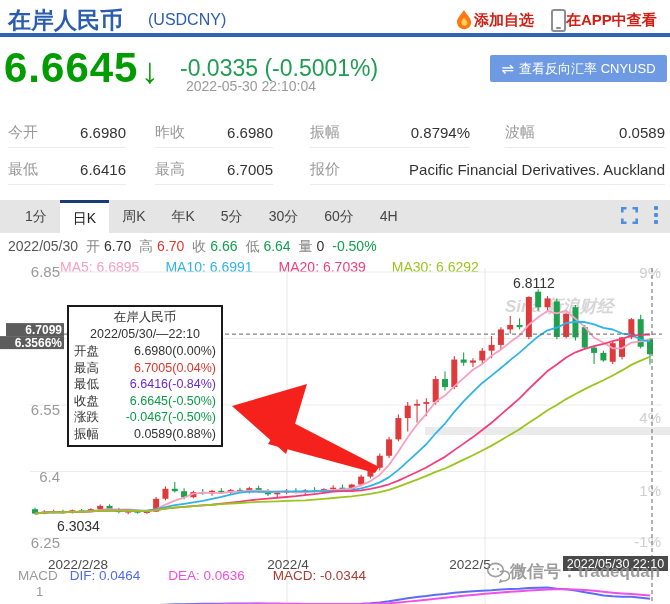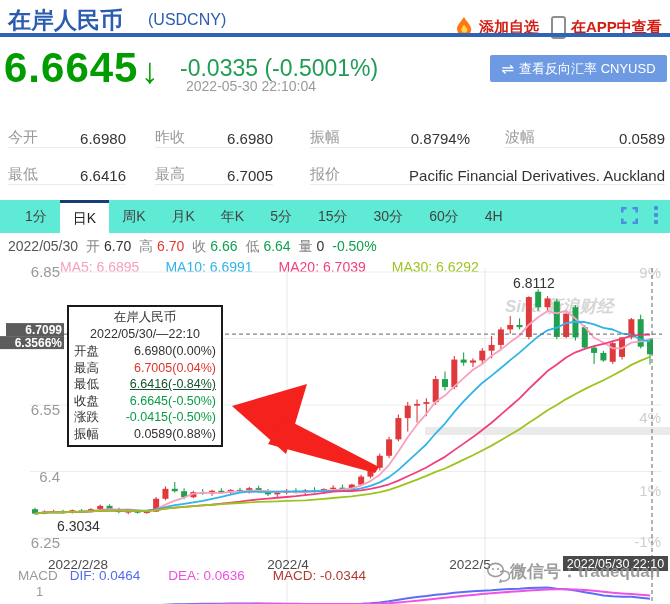--- a/index.html
+++ b/index.html
@@ -4,39 +4,39 @@
 <style>
   * { margin:0; padding:0; box-sizing:border-box; }
   html,body { background:#fff; }
   body { font-family:"Liberation Sans","DejaVu Sans",sans-serif; }
   #app { position:relative; width:670px; height:604px; background:#fff; overflow:hidden; }
   .abs { position:absolute; }
 
   
   .title { left:8px; top:5px; font-size:23px; font-weight:bold; color:#2a5db0; }
   .symbol { left:148px; top:11px; font-size:16px; color:#2a5db0; }
-  .hdr-link { top:16px; display:flex; align-items:center; gap:5px; color:#d21f14; font-size:15px; font-weight:bold; cursor:pointer; }
+  .hdr-link { top:9px; display:flex; align-items:center; color:#d21f14; font-size:15px; font-weight:bold; cursor:pointer; }
   .divider { left:0; top:33px; width:670px; height:4px; background:#2e63b5; }
 
   
   .price { left:4px; top:44px; font-size:42px; font-weight:bold; color:#009c00; letter-spacing:1px;text-align:center; }
   .dn-arrow { left:141px; top:50px; font-size:36px; font-weight:bold; color:#009c00; }
   .change { left:180px; top:55px; font-size:23px; color:#1f9d52; }
   .tstamp { left:186px; top:78px; font-size:14px; color:#9a9a9a; }
   .rev-btn { left:490px; top:55px; width:177px; height:27px; background:#6e9ae4; color:#fff; font-size:13px;
              border:none; border-radius:2px; display:flex; align-items:center; justify-content:center; gap:5px; cursor:pointer; }
 
   
-  .cell { position:absolute; height:30px; display:flex; justify-content:space-between; align-items:flex-end;
+  .cell { position:absolute; height:30px; display:flex; justify-content:space-between; align-items:center;
           border-bottom:1px solid #ebebeb; font-size:15px; }
   .cell .lab { color:#999; }
   .cell .val { color:#333; }
 
   
-  .tabbar { left:0; top:200px; width:670px; height:33px; background:#5eead4; display:flex; align-items:stretch; }
+  .tabbar { left:0; top:200px; width:670px; height:33px; background:#e5e5e5; display:flex; align-items:stretch; }
   .tab { padding:0 13px; line-height:33px; font-size:14px; color:#444; cursor:pointer; }
   .tab.active { background:#fff; border-top:3px solid #1b3a78; line-height:30px; color:#222; }
   .tab-icons { position:absolute; right:12px; top:206px; display:flex; gap:16px; align-items:center; }
   .dots { display:flex; flex-direction:column; gap:3px; cursor:pointer; }
   .dots i { width:4px; height:4px; background:#4c8fe0; border-radius:1px; }
 
   
   .ohlc { left:8px; top:238px; font-size:14px; color:#888; white-space:nowrap; }
   .ohlc span { margin-right:4px; }
   .mabar { left:60px; top:259px; font-size:14px; white-space:nowrap; }
@@ -123,24 +123,22 @@
         <span class="lab">报价</span>
         <span class="val">Pacific Financial Derivatives. Auckland</span>
       </div>
     </div>
 
   <div class="abs tabbar">
     <div style="width:12px"></div>
   <div class="tab">1分</div>
       <div class="tab active">日K</div>
       <div class="tab">周K</div>
-      <div class="tab">月K</div>
       <div class="tab">年K</div>
       <div class="tab">5分</div>
-      <div class="tab">15分</div>
       <div class="tab">30分</div>
       <div class="tab">60分</div>
       <div class="tab">4H</div>
     </div>
   <div class="tab-icons">
     <svg width="17" height="17" viewBox="0 0 17 17" style="cursor:pointer">
       <g stroke="#4c8fe0" stroke-width="2.6" fill="none">
         <path d="M1.3 5.5 V1.3 H5.5"></path>
           <path d="M11.5 1.3 H15.7 V5.5"></path>
         <path d="M15.7 11.5 V15.7 H11.5"></path>
@@ -383,29 +381,29 @@
         <div class="tip-row">
           <span>开盘</span>
           <span style="color: rgb(51, 51, 51);">6.6980(0.00%)</span>
         </div>
         <div class="tip-row">
           <span>最高</span>
           <span style="color: rgb(224, 53, 43);">6.7005(0.04%)</span>
         </div>
         <div class="tip-row">
           <span>最低</span>
-          <span style="color: #14532d; text-decoration: underline;">6.6416(-0.84%)</span>
+          <span style="color: #6d28d9;">6.6416(-0.84%)</span>
         </div>
         <div class="tip-row">
           <span>收盘</span>
           <span style="color: rgb(11, 156, 70);">6.6645(-0.50%)</span>
         </div>
         <div class="tip-row">
           <span>涨跌</span>
-          <span style="color: rgb(11, 156, 70);">-0.0415(-0.50%)</span>
+          <span style="color: rgb(11, 156, 70);">-0.0467(-0.50%)</span>
         </div>
         <div class="tip-row">
           <span>振幅</span>
           <span style="color: rgb(51, 51, 51);">0.0589(0.88%)</span>
         </div>
       </div>
   </div>
 
   <div class="abs macdbar">
     <span style="color:#9a9a9a;margin-right:12px">MACD</span><span style="color: rgb(79, 107, 239);">DIF: 0.0464</span><span style="color: rgb(238, 79, 224);">DEA: 0.0636</span><span style="color: rgb(176, 58, 48);">MACD: -0.0344</span>

